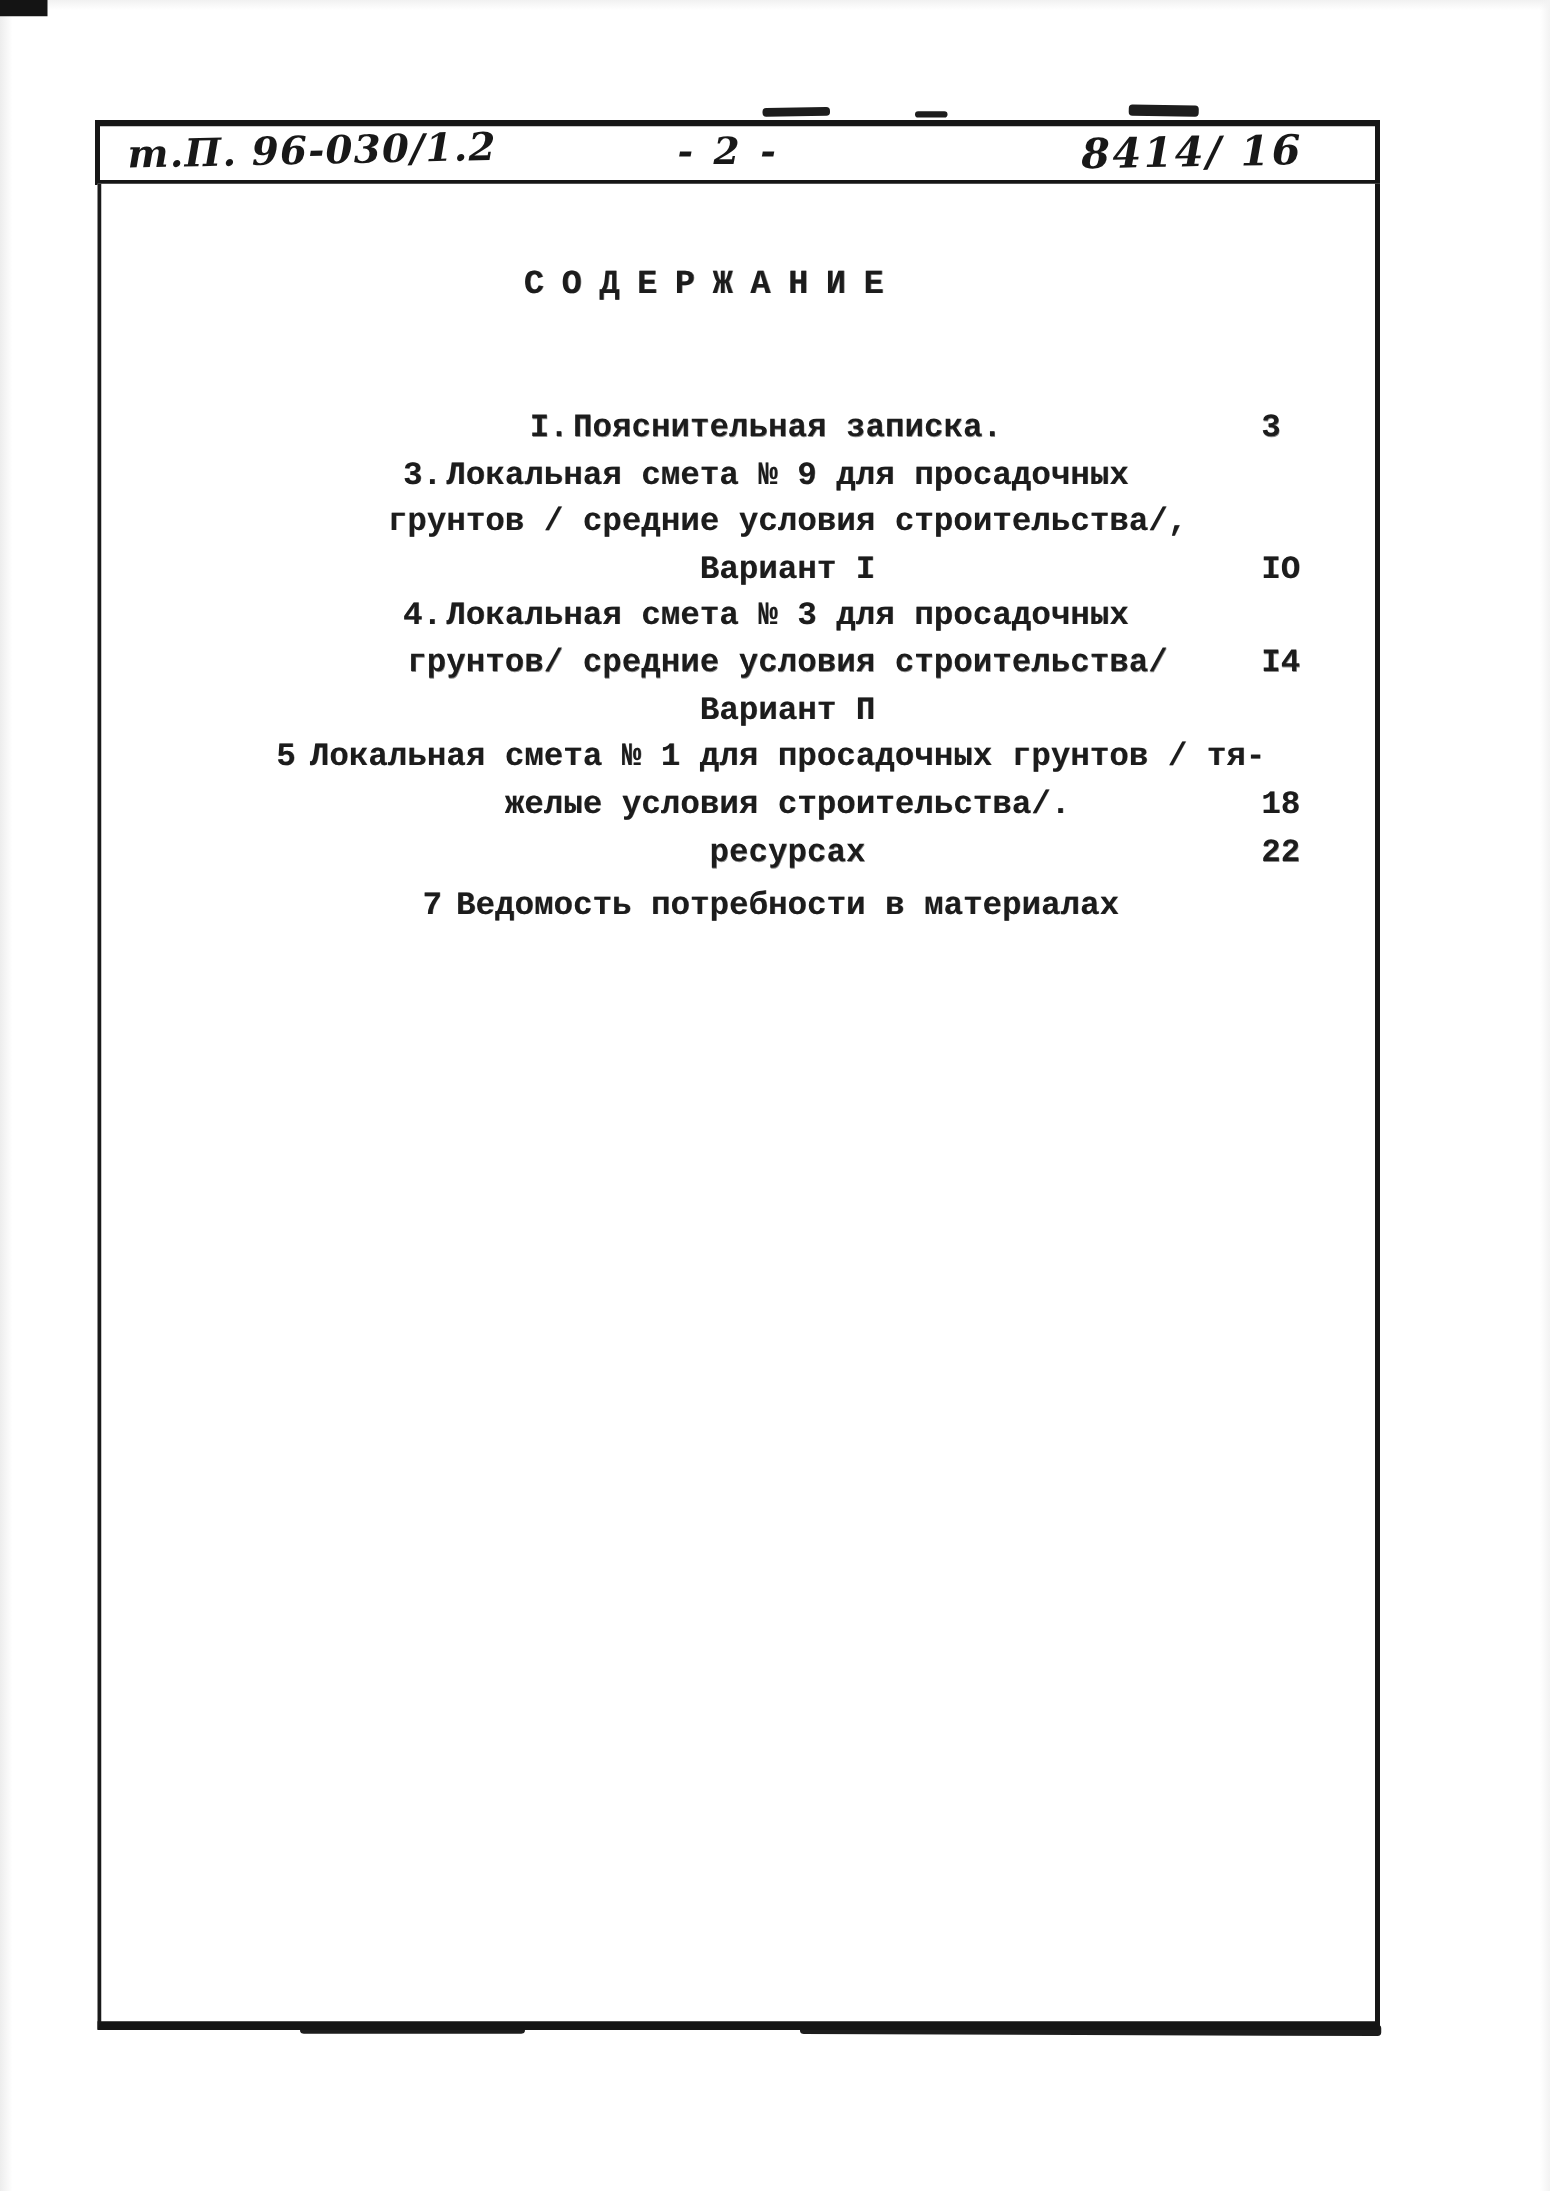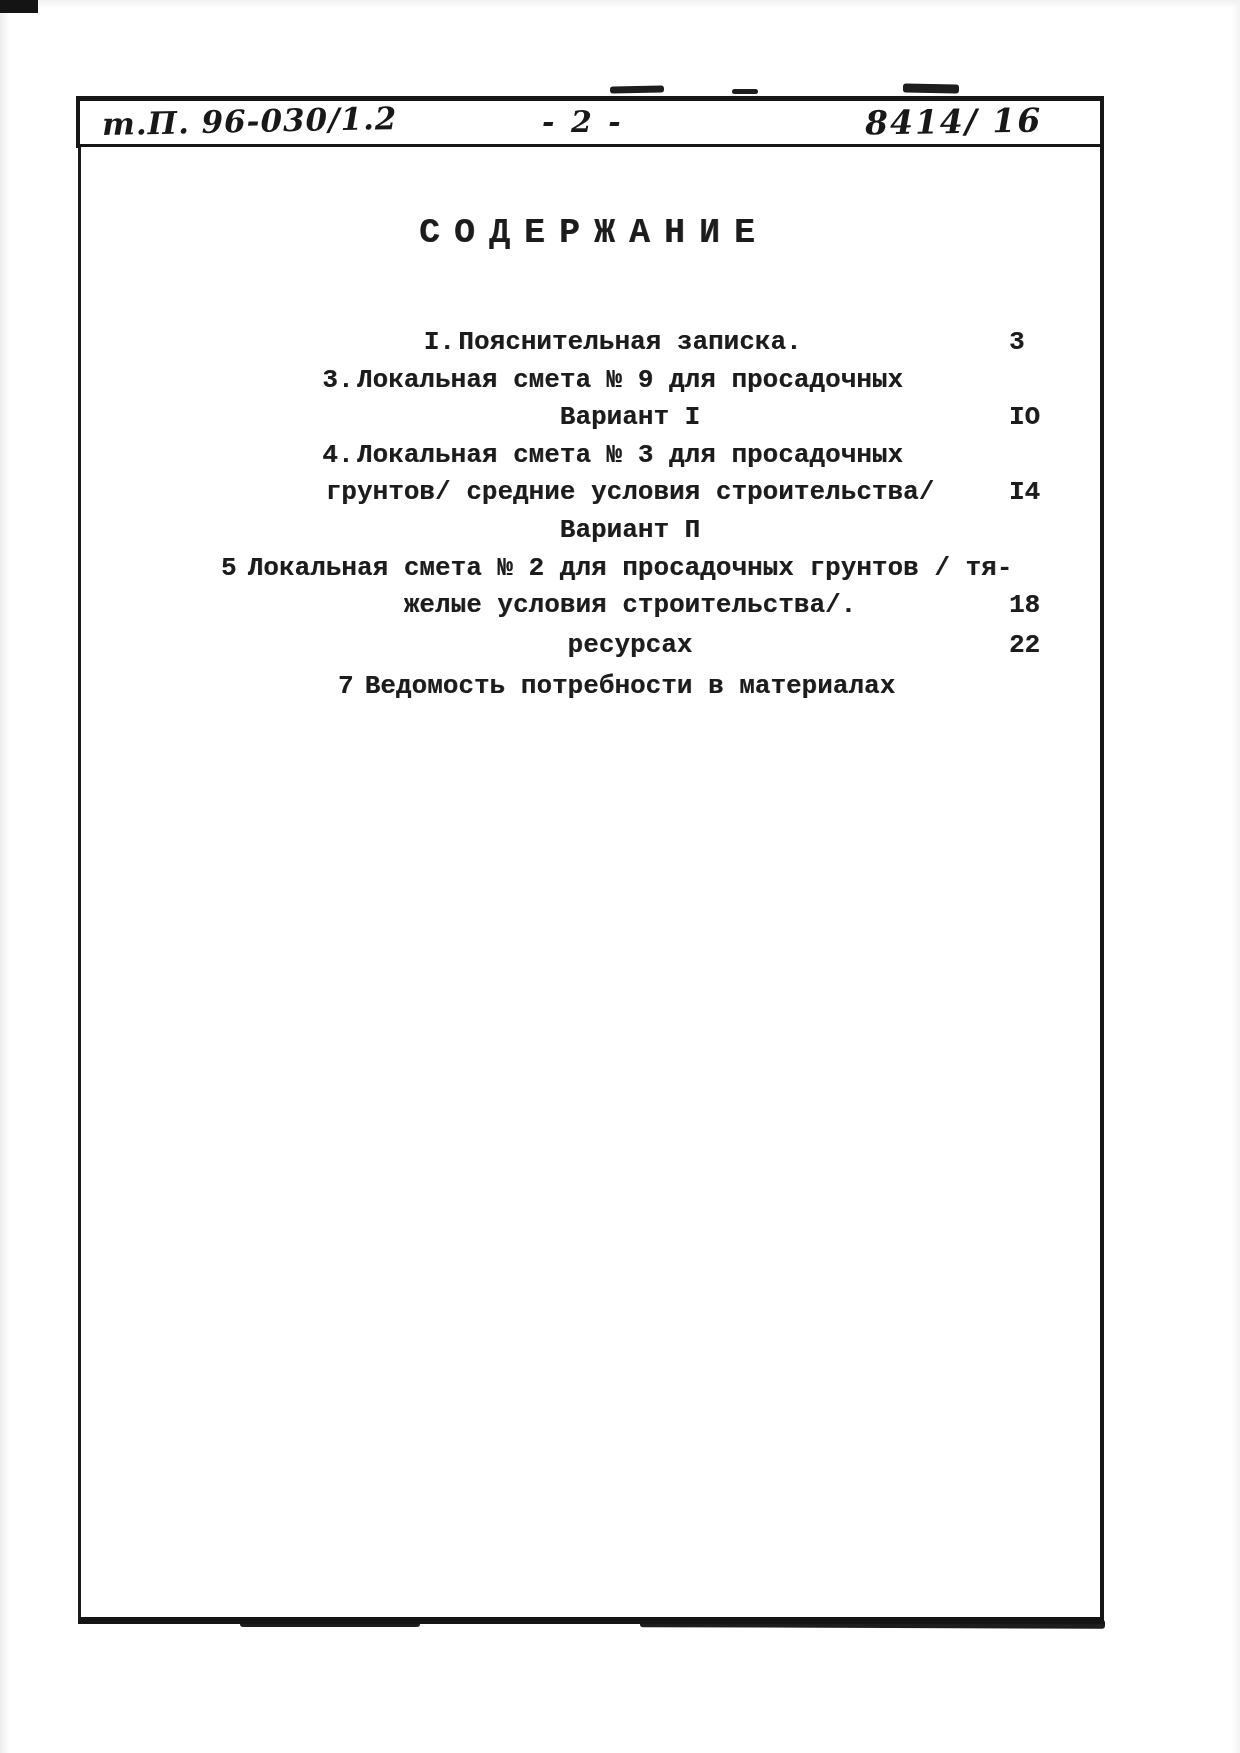--- a/index.html
+++ b/index.html
@@ -43,21 +43,21 @@
     position:absolute;left:78px;top:147px;width:1026px;height:1477px;
     border-left:3px solid #1a1a1a;
     border-right:4px solid #161616;
     border-bottom:7px solid #141414;
     box-sizing:border-box;
     background:#fff;
   }
 
   .doc-title{
     position:absolute;left:338px;top:66px;
-    font-size:35px;font-weight:700;letter-spacing:14px;
+    font-size:27px;font-weight:700;letter-spacing:14px;
     white-space:nowrap;
     text-shadow:0.5px 0.4px 0 rgba(25,25,25,0.55);
   }
 
   .toc{
     position:absolute;left:34px;top:177px;width:992px;
     font-size:26px;font-weight:700;
     text-shadow:0.4px 0.3px 0 rgba(25,25,25,0.5);
   }
   .toc-item{position:relative;text-align:center;}
@@ -89,29 +89,30 @@
 </div>
 
 <div class="main-frame">
   <div class="doc-title">СОДЕРЖАНИЕ</div>
   <div class="toc">
       <div class="toc-item">
         <div class="toc-line"><span class="toc-num">I.</span><span class="toc-text">Пояснительная записка.</span><span class="toc-page">3</span></div>
       </div>
       <div class="toc-item">
         <div class="toc-line"><span class="toc-num">3.</span><span class="toc-text">Локальная смета № 9 для просадочных</span></div>
+        <div class="toc-line cont"><span class="toc-text">грунтов / средние условия строительства/,</span></div>
         <div class="toc-line cont"><span class="toc-text">Вариант I</span><span class="toc-page">IO</span></div>
       </div>
       <div class="toc-item">
         <div class="toc-line"><span class="toc-num">4.</span><span class="toc-text">Локальная смета № 3 для просадочных</span></div>
         <div class="toc-line cont"><span class="toc-text">грунтов/ средние условия строительства/</span><span class="toc-page">I4</span></div>
         <div class="toc-line cont"><span class="toc-text">Вариант П</span></div>
       </div>
       <div class="toc-item">
-        <div class="toc-line"><span class="toc-num">5</span><span class="toc-text">Локальная смета № 2 для просадочных грунтов / тя-</span></div>
+        <div class="toc-line"><span class="toc-num">5</span><span class="toc-text">Локальная смета № 1 для просадочных грунтов / тя-</span></div>
         <div class="toc-line cont"><span class="toc-text">желые условия строительства/.</span><span class="toc-page">18</span></div>
       </div>
       <div class="toc-item">
         <div class="toc-line cont"><span class="toc-text">ресурсах</span><span class="toc-page">22</span></div>
       </div>
       <div class="toc-item">
         <div class="toc-line"><span class="toc-num">7</span><span class="toc-text">Ведомость потребности в материалах</span></div>
       </div>
     </div>
 </div>

